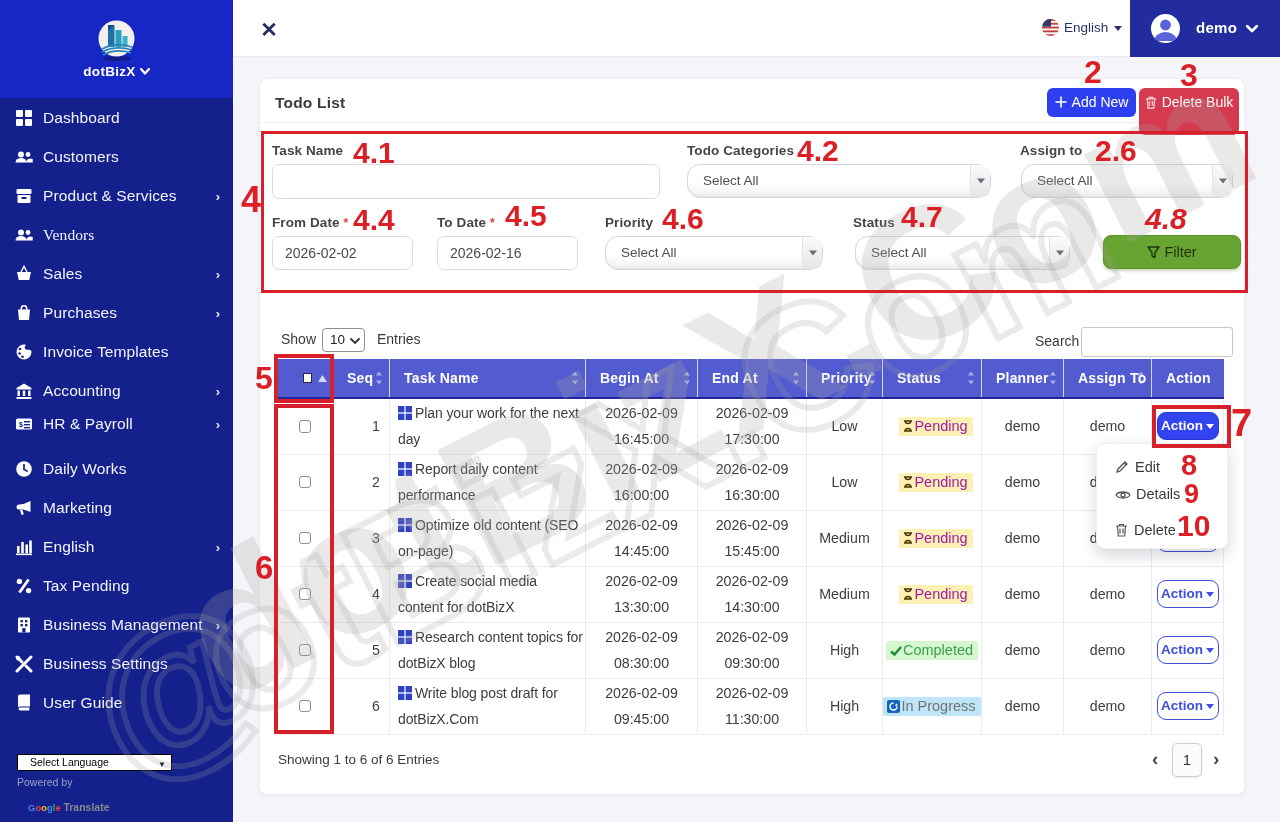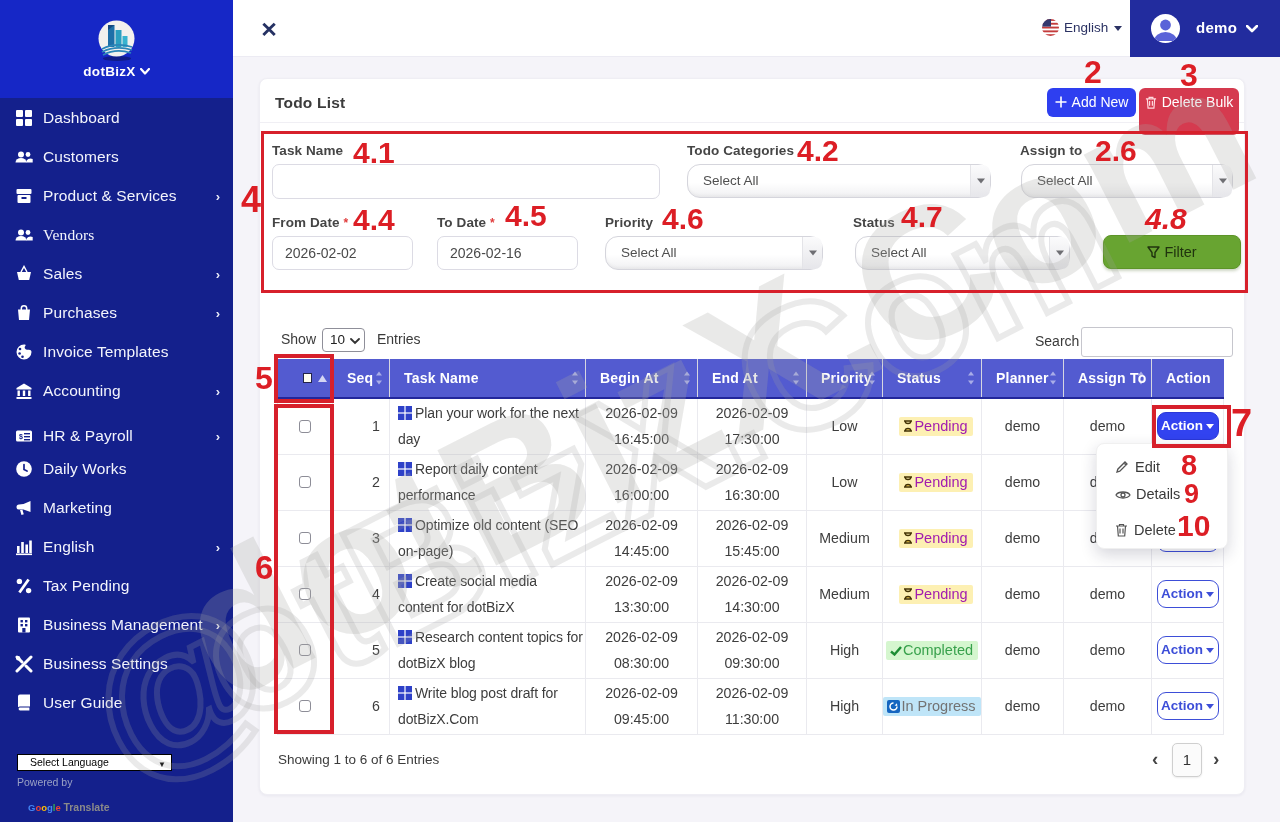--- a/index.html
+++ b/index.html
@@ -169,21 +169,21 @@
       <span class="ic"><svg width="18" height="18" viewBox="0 0 18 18">
           <path d="M1.5 6 L9 1.5 L16.5 6 V7.5 H1.5 Z" fill="#fff"></path>
           <rect x="2.5" y="8.5" width="2.4" height="5.5" fill="#fff"></rect>
           <rect x="7.8" y="8.5" width="2.4" height="5.5" fill="#fff"></rect>
           <rect x="13.1" y="8.5" width="2.4" height="5.5" fill="#fff"></rect>
           <rect x="1.5" y="15" width="15" height="2" fill="#fff"></rect>
         </svg></span>
       <span class="lb">Accounting</span>
       <span class="ar">›</span>
     </div>
-  <div class="nav" style="top:416px;">
+  <div class="nav" style="top:404px;">
       <span class="ic"><svg width="18" height="18" viewBox="0 0 18 18">
           <rect x="1" y="3.5" width="16" height="11" rx="1.5" fill="#fff"></rect>
           <text x="4" y="11.5" font-size="7" font-weight="bold" fill="#14208c">$</text>
           <rect x="9" y="6" width="6" height="1.4" fill="#14208c"></rect>
           <rect x="9" y="9" width="6" height="1.4" fill="#14208c"></rect>
           <rect x="9" y="12" width="6" height="1.4" fill="#14208c"></rect>
         </svg></span>
       <span class="lb">HR &amp; Payroll</span>
       <span class="ar">›</span>
     </div>

